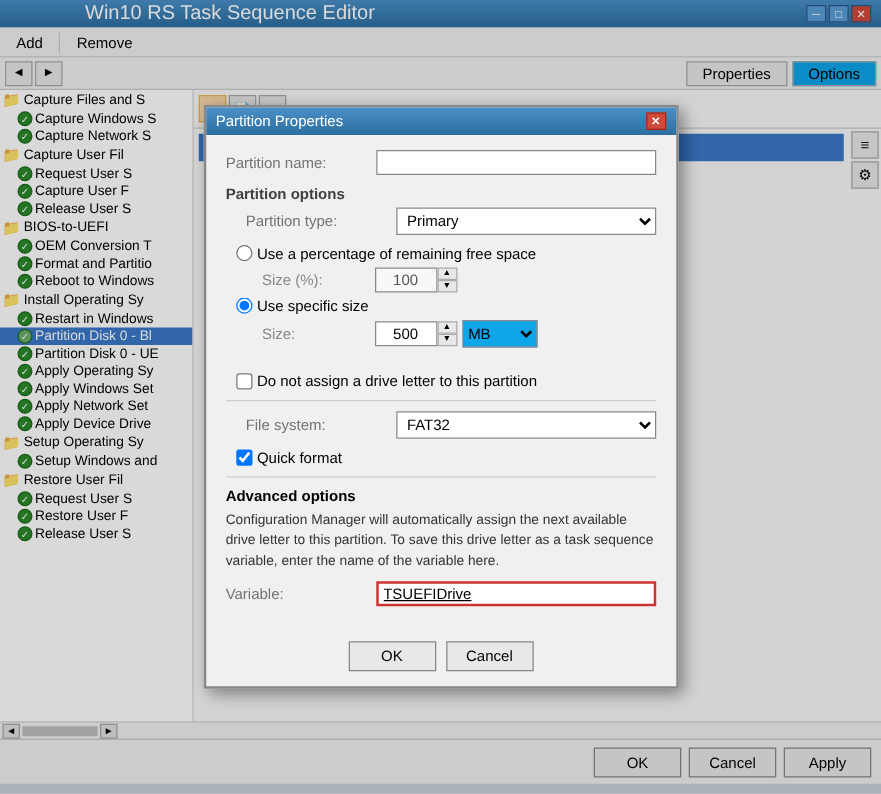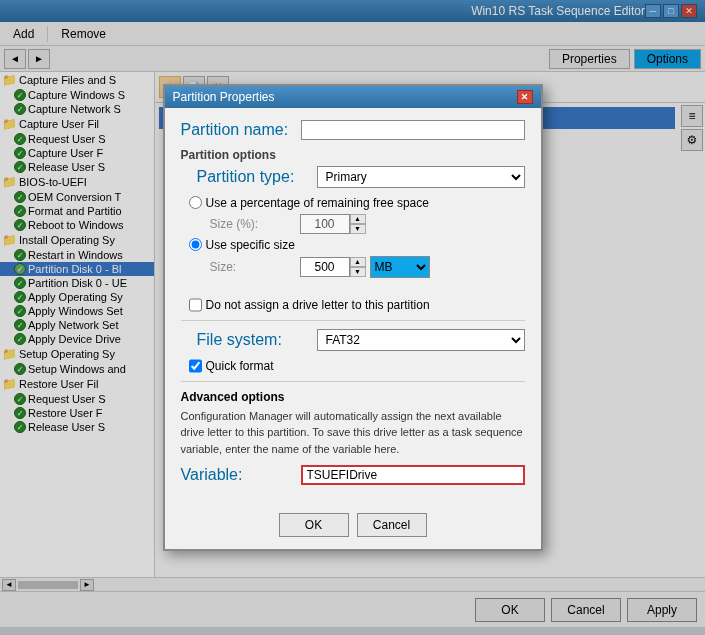--- a/index.html
+++ b/index.html
@@ -18,24 +18,24 @@
       background: linear-gradient(to bottom, #4a90c8, #2c6ea0);
       color: white;
       height: 22px;
       display: flex;
       align-items: center;
       justify-content: space-between;
       padding: 0 8px;
       user-select: none;
     }
     .title-bar-title {
-      font-size: 12px;
+      font-size: 16px;
       font-weight: normal;
       flex: 1;
-      text-align: right;
+      text-align: left;
     }
     .title-bar-controls {
       display: flex;
       gap: 2px;
     }
     .title-btn {
       width: 16px;
       height: 14px;
       background: #5a9fd8;
       border: 1px solid #2a5a8a;
@@ -245,30 +245,31 @@
     .modal-body {
       padding: 12px 16px;
     }
     .form-row {
       display: flex;
       align-items: center;
       margin-bottom: 8px;
     }
     .form-label {
       width: 120px;
-      font-size: 16px;
-      color: #0369a1;
+      font-size: 12px;
+      color: #737373;
     }
     .form-input {
       flex: 1;
       height: 20px;
       border: 1px solid #888;
       padding: 0 4px;
       font-size: 12px;
       background: white;
+      text-decoration: underline;
     }
     .form-input.highlighted {
       border: 2px solid #cc3333;
     }
     .section-label {
       font-size: 12px;
       font-weight: bold;
       color: #404040;
       margin: 8px 0 4px 0;
     }

